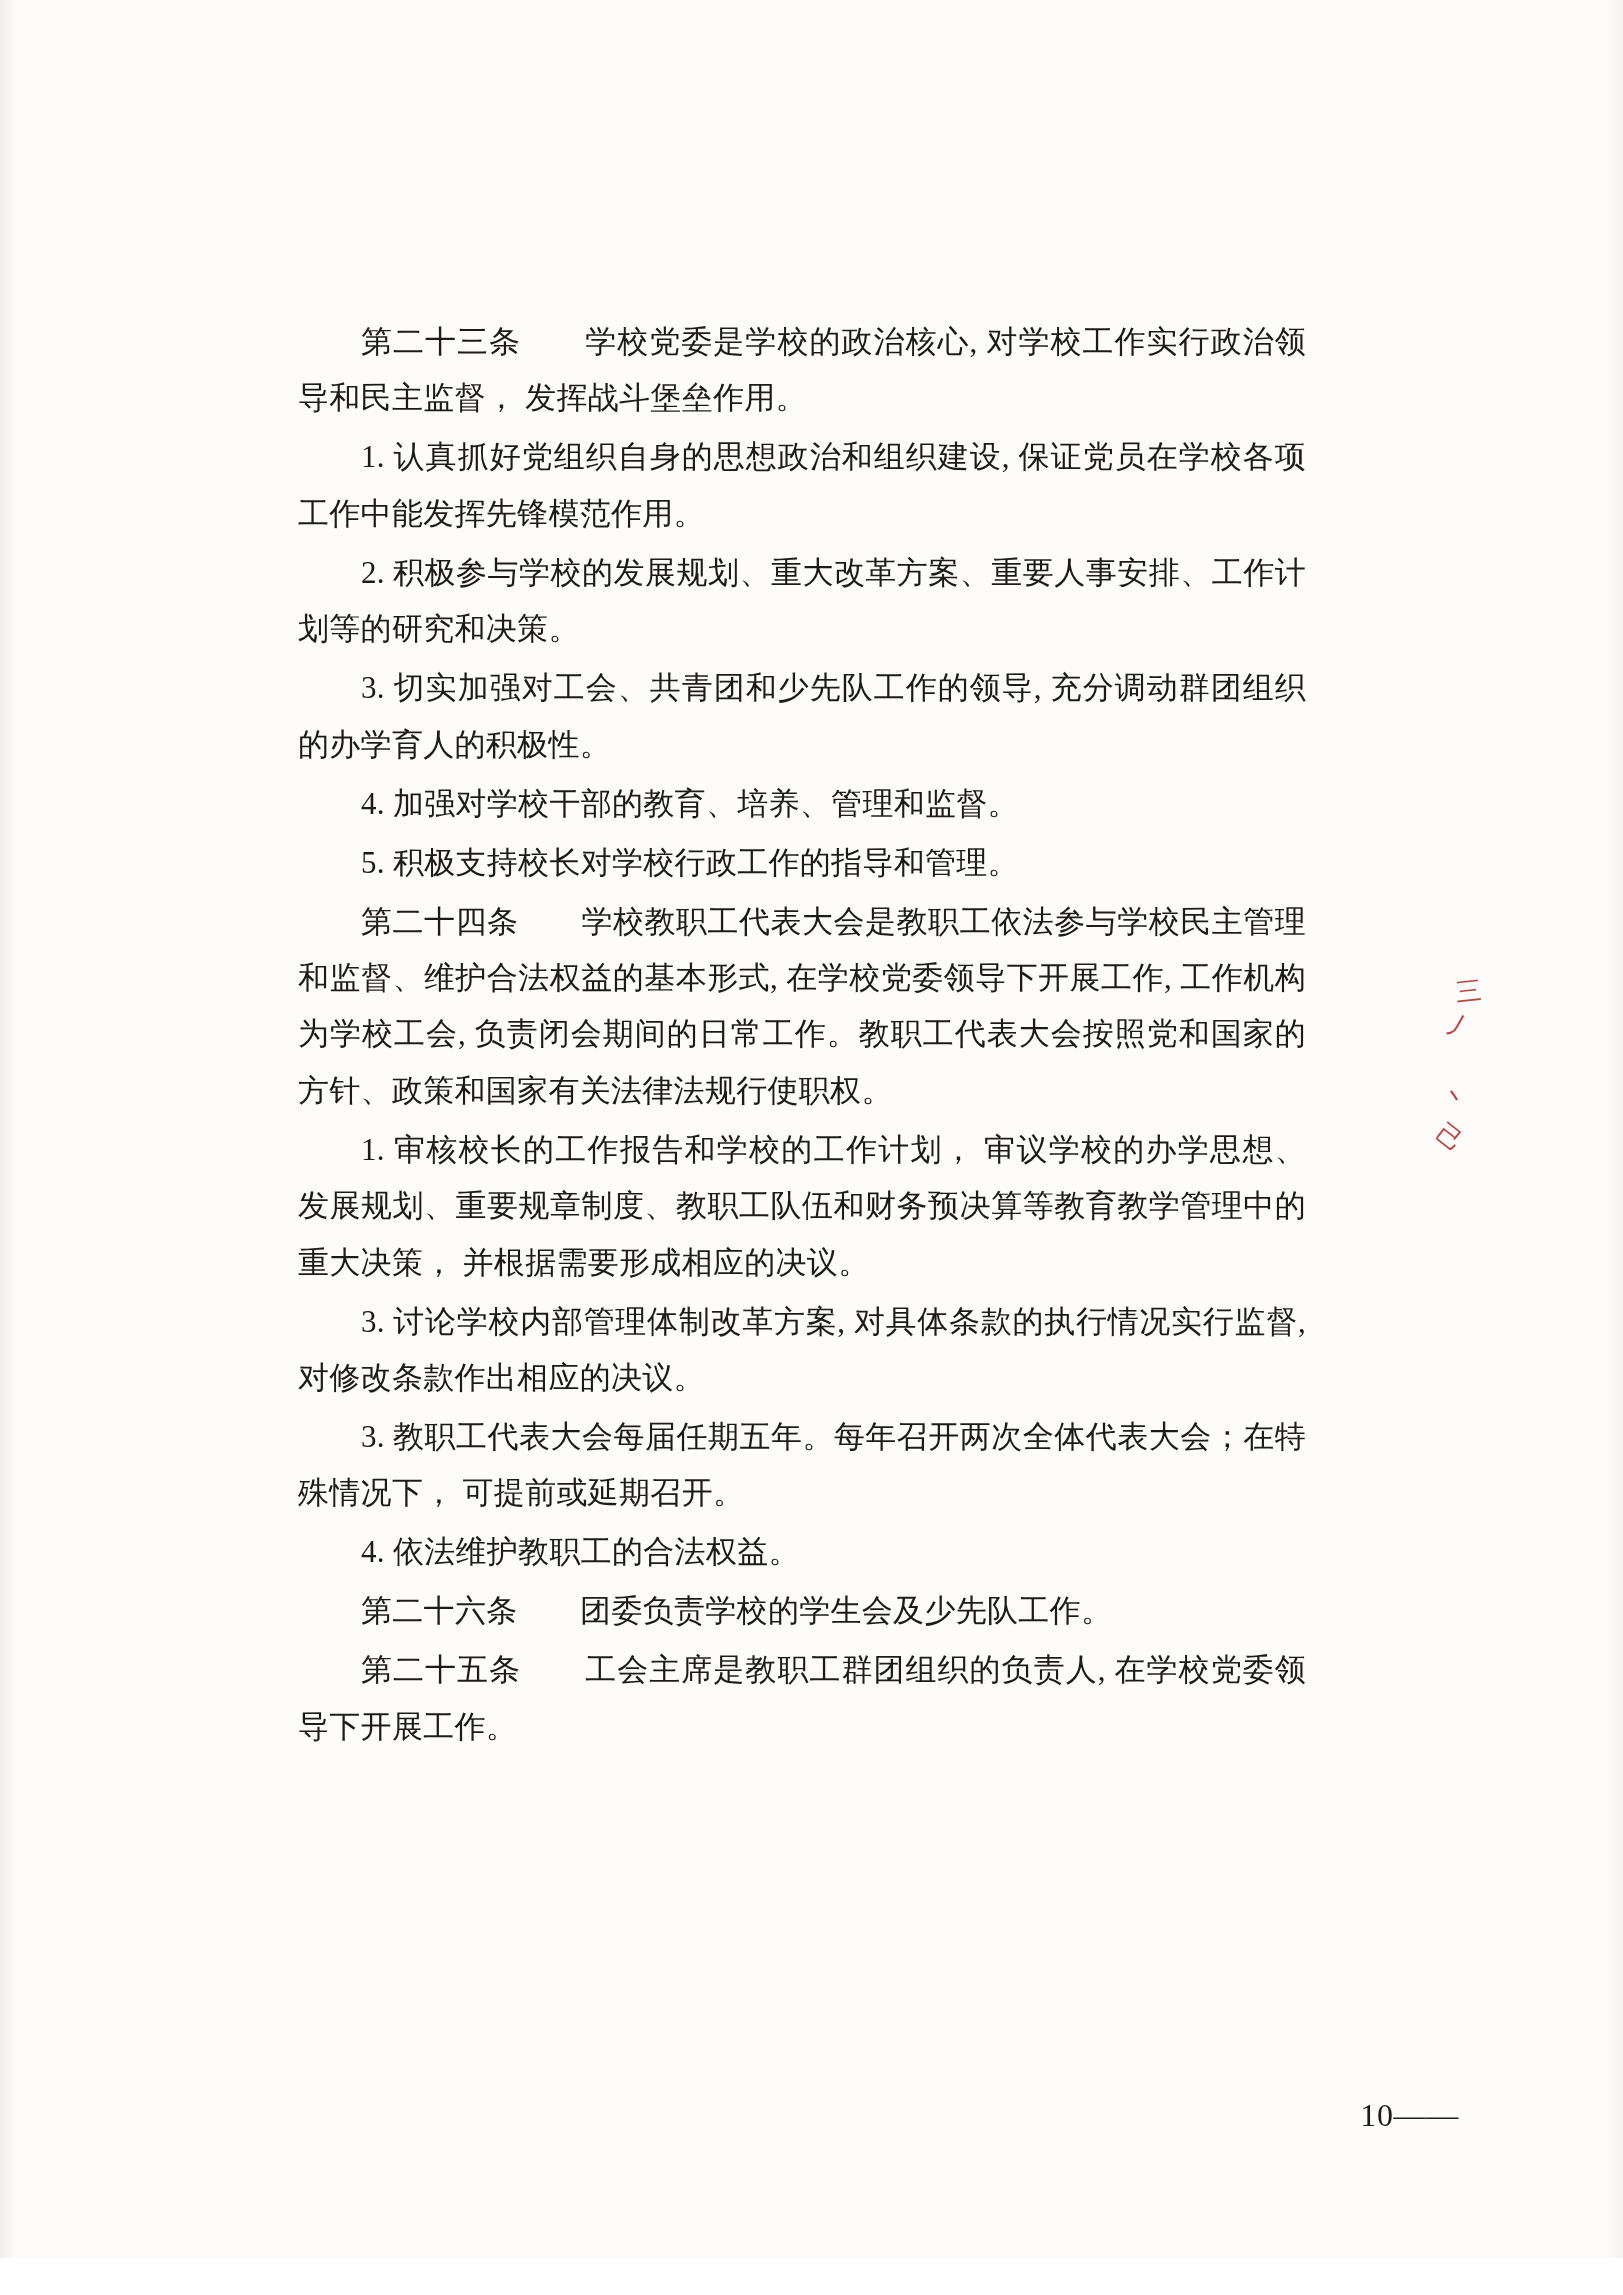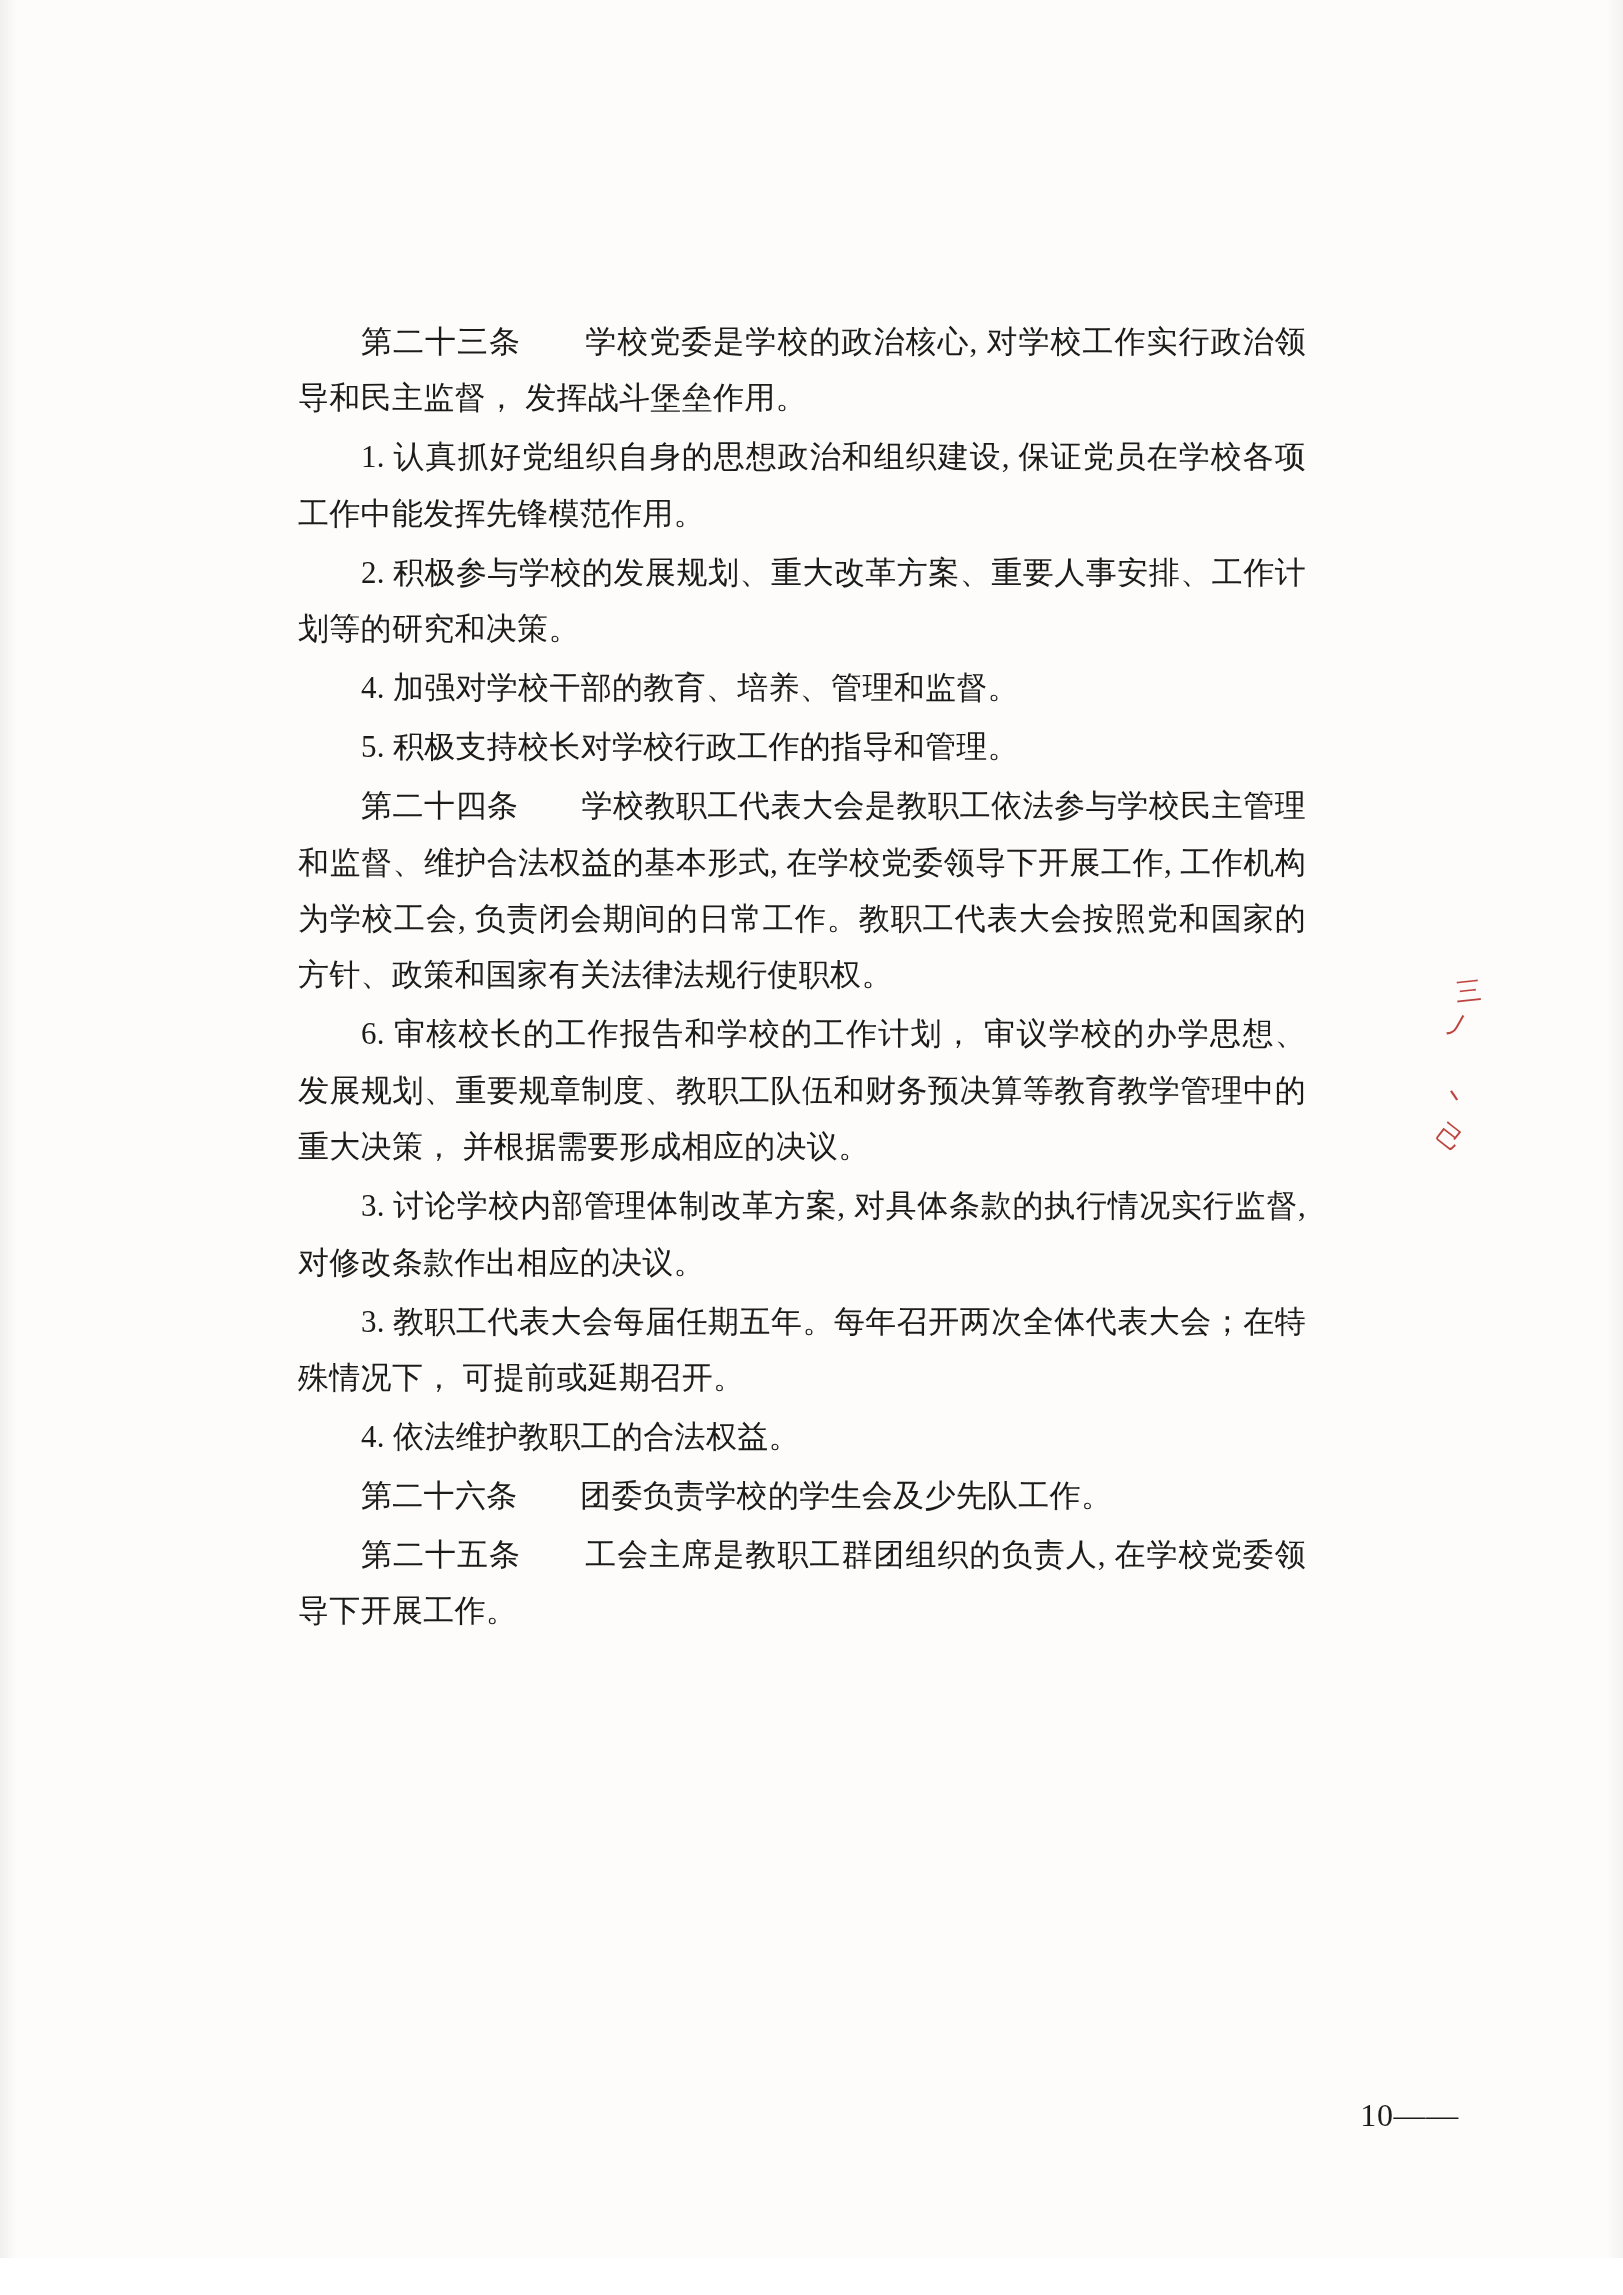--- a/index.html
+++ b/index.html
@@ -96,24 +96,25 @@
 
 <div class="page">
   <div class="scan-tint"></div>
   <div class="edge-shadow left"></div>
   <div class="edge-shadow right"></div>
 
   <div class="content">
     <p class="para indent article-head">第二十三条　　学校党委是学校的政治核心, 对学校工作实行政治领导和民主监督， 发挥战斗堡垒作用。</p>
     <p class="para indent">1. 认真抓好党组织自身的思想政治和组织建设, 保证党员在学校各项工作中能发挥先锋模范作用。</p>
     <p class="para indent">2. 积极参与学校的发展规划、重大改革方案、重要人事安排、工作计划等的研究和决策。</p>
+    <p class="para indent">3. 切实加强对工会、共青团和少先队工作的领导, 充分调动群团组织的办学育人的积极性。</p>
     <p class="para indent">4. 加强对学校干部的教育、培养、管理和监督。</p>
     <p class="para indent">5. 积极支持校长对学校行政工作的指导和管理。</p>
     <p class="para indent article-head">第二十四条　　学校教职工代表大会是教职工依法参与学校民主管理和监督、维护合法权益的基本形式, 在学校党委领导下开展工作, 工作机构为学校工会, 负责闭会期间的日常工作。教职工代表大会按照党和国家的方针、政策和国家有关法律法规行使职权。</p>
-    <p class="para indent">6. 审核校长的工作报告和学校的工作计划， 审议学校的办学思想、发展规划、重要规章制度、教职工队伍和财务预决算等教育教学管理中的重大决策， 并根据需要形成相应的决议。</p>
+    <p class="para indent">1. 审核校长的工作报告和学校的工作计划， 审议学校的办学思想、发展规划、重要规章制度、教职工队伍和财务预决算等教育教学管理中的重大决策， 并根据需要形成相应的决议。</p>
     <p class="para indent">3. 讨论学校内部管理体制改革方案, 对具体条款的执行情况实行监督, 对修改条款作出相应的决议。</p>
     <p class="para indent">3. 教职工代表大会每届任期五年。每年召开两次全体代表大会；在特殊情况下， 可提前或延期召开。</p>
     <p class="para indent">4. 依法维护教职工的合法权益。</p>
     <p class="para indent article-head">第二十六条　　团委负责学校的学生会及少先队工作。</p>
     <p class="para indent article-head">第二十五条　　工会主席是教职工群团组织的负责人, 在学校党委领导下开展工作。</p>
   </div>
 
   <div class="margin-note">
     <span>三</span>
     <span>丿</span>

